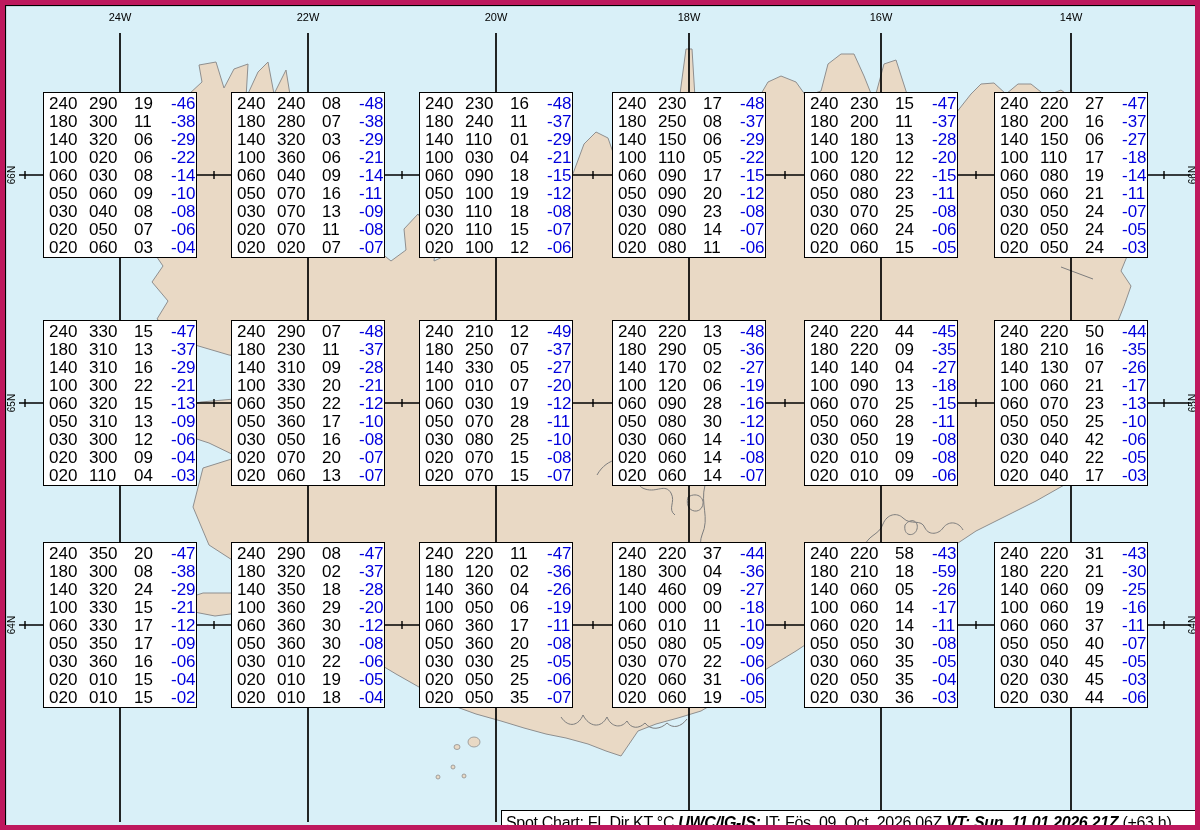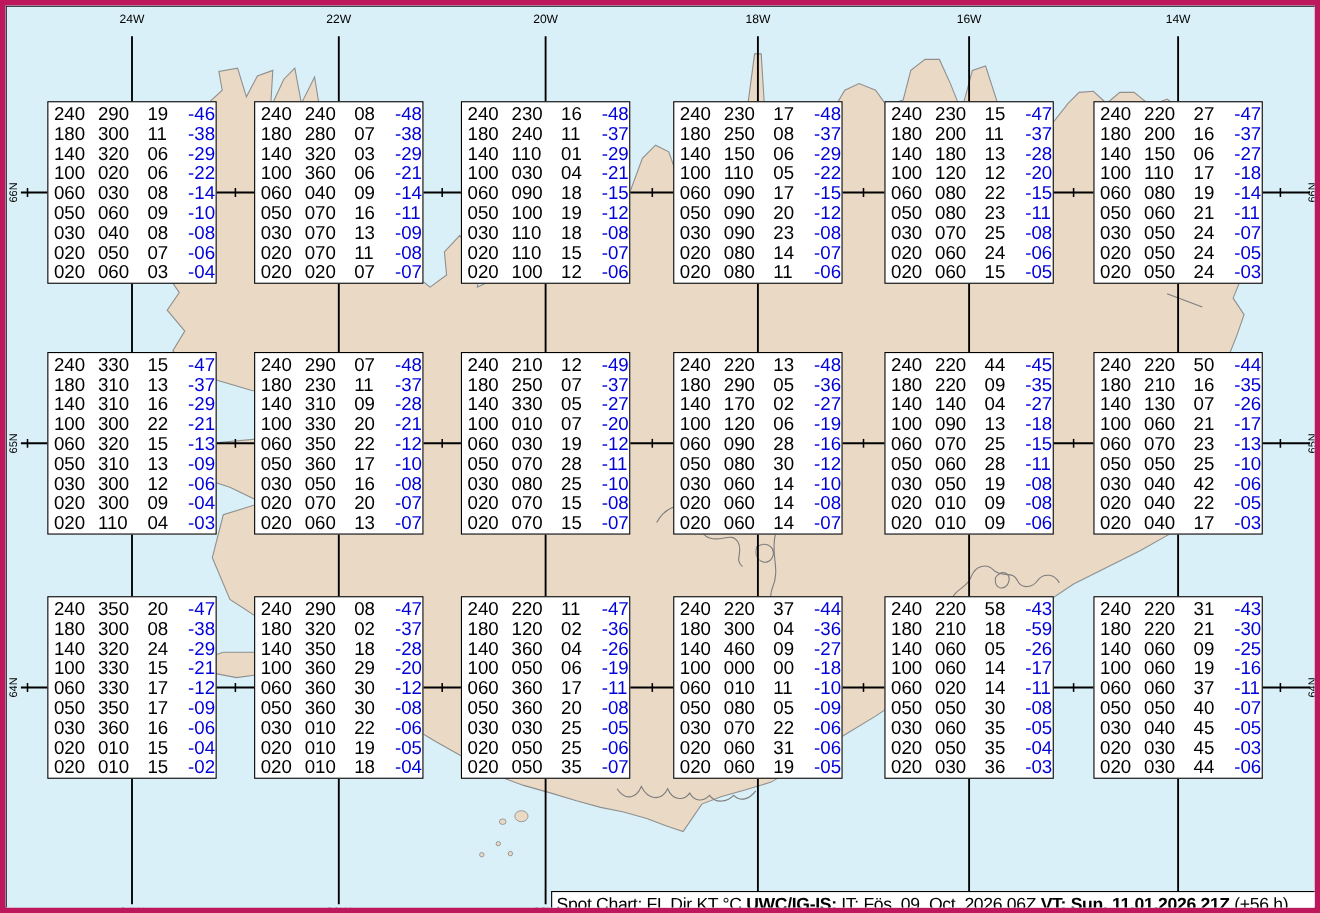--- a/index.html
+++ b/index.html
@@ -28,21 +28,21 @@
     font-size:17px;line-height:18.0px;color:var(--value-text,#000);
     white-space:nowrap;
   }
   .spot-row .c3{text-align:right;color:var(--temp-text,#0000dd);}
   #footer{
     position:absolute;left:496px;top:805px;width:704px;height:25px;box-sizing:border-box;
     background:var(--footer-bg,#fff);border:1px solid #000;
     display:flex;align-items:center;padding-left:4px;
     font-size:16px;letter-spacing:-0.3px;white-space:nowrap;overflow:hidden;color:#000;
   }
-  #footer .b{font-weight:bold;}
+  #footer .b{font-weight:bold;font-style:italic;}
 </style>
 </head>
 <body>
 
 <div class="stage">
 
   <svg width="1200" height="830" viewBox="0 0 1200 830">
 
     <rect x="0" y="0" width="1200" height="830" fill="#d9f0f8"></rect>
 
@@ -1143,16 +1143,16 @@
         <div class="spot-row">
           <span class="c0">020</span>
           <span class="c1">030</span>
           <span class="c2">44</span>
           <span class="c3">-06</span>
         </div>
       </div>
     </div>
 
   <div id="footer">
-      <span id="footer-text"><span>Spot Chart: FL Dir KT °C </span><span class="b">UWC/IG-IS:</span><span> IT: Fös. 09. Oct. 2026 06Z </span><span class="b">VT: Sun. 11.01.2026 21Z</span><span> (+56 h)</span></span>
+      <span id="footer-text"><span>Spot Chart: FL Dir KT °C </span><span class="b">UWC/IG-IS:</span><span> IT: Fös. 09. Oct. 2026 06Z </span><span class="b">VT: Sun. 11.01.2026 21Z</span><span> (+63 h)</span></span>
     </div>
 
 </div>
 
 </body></html>

